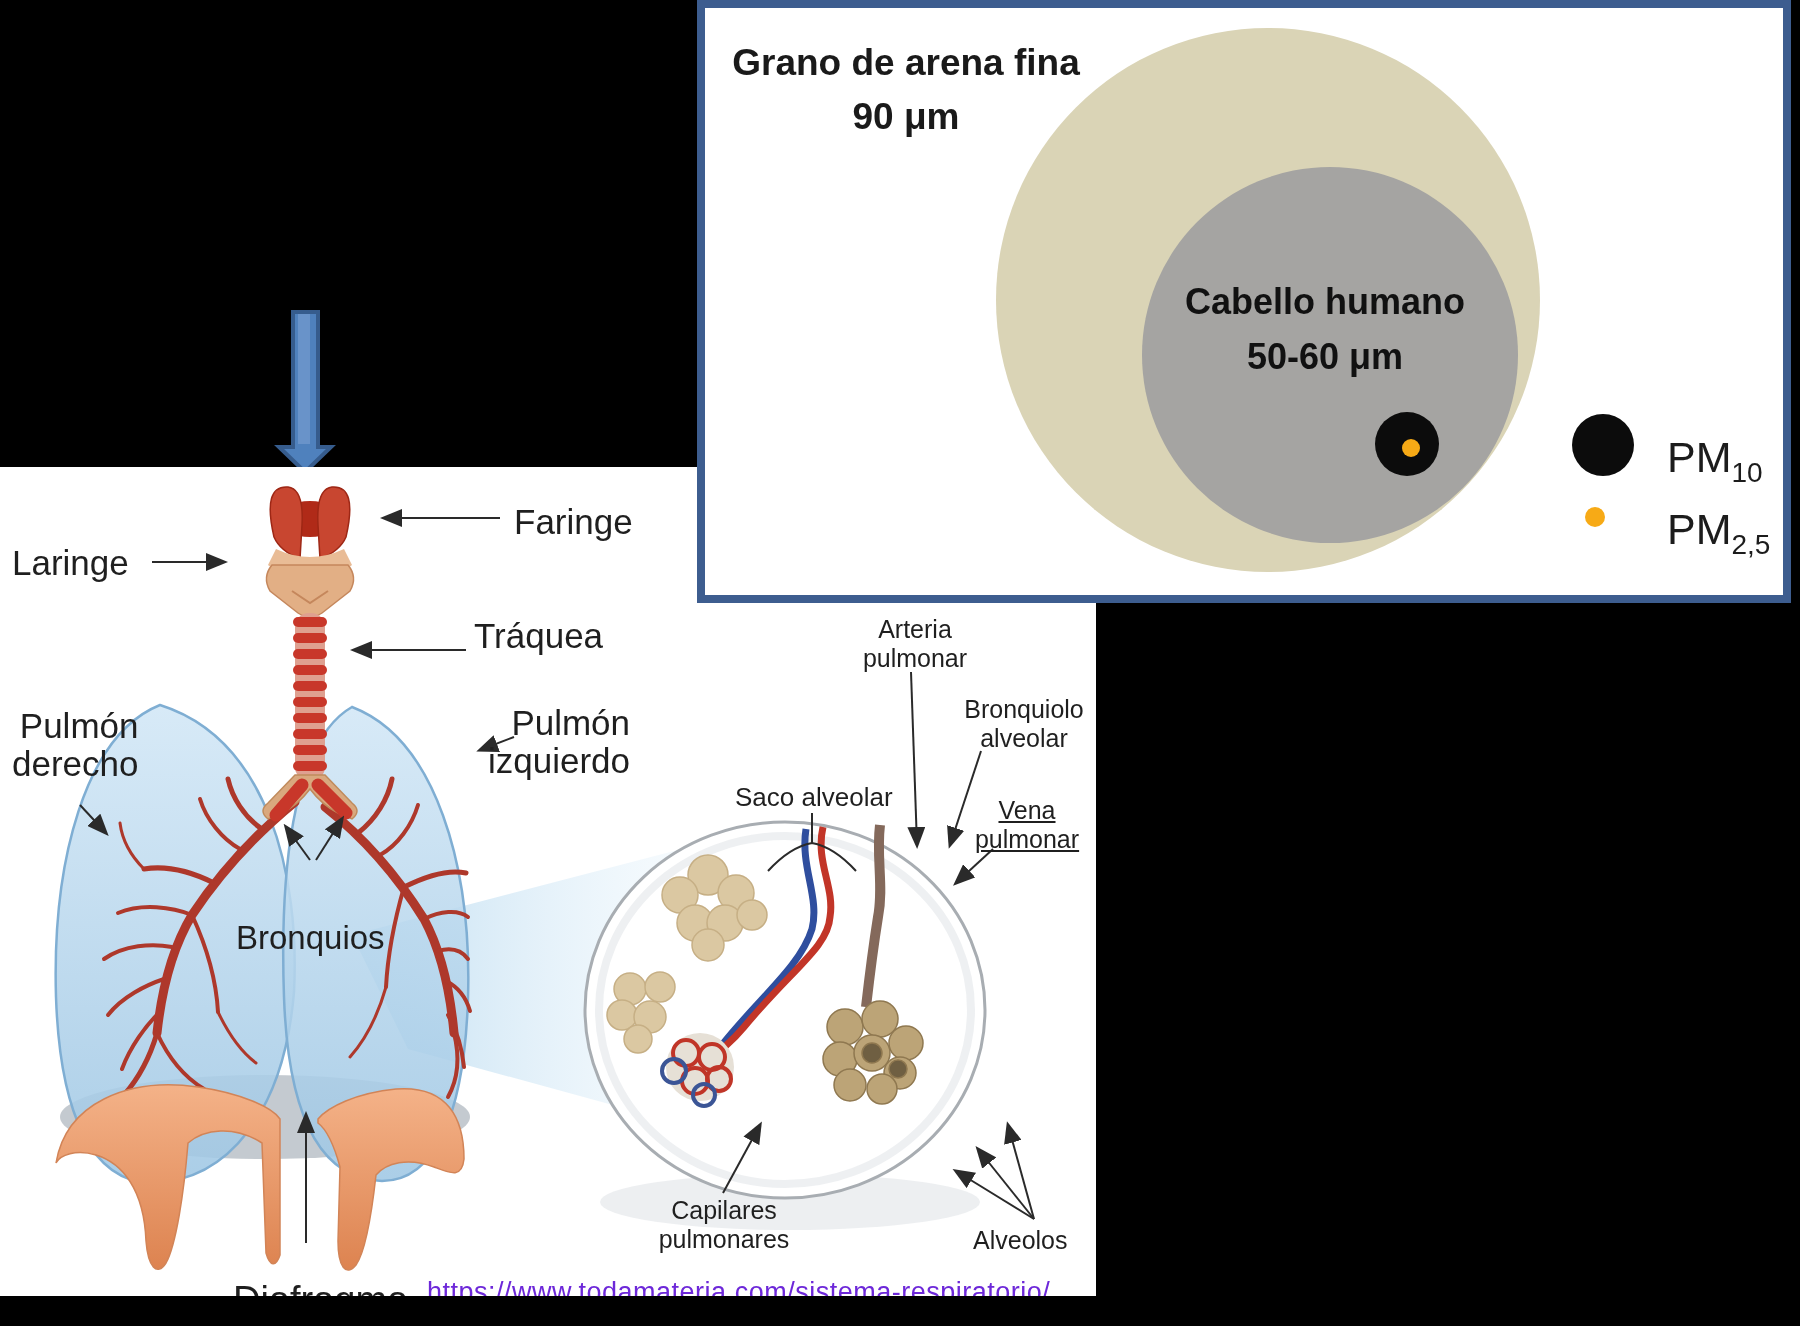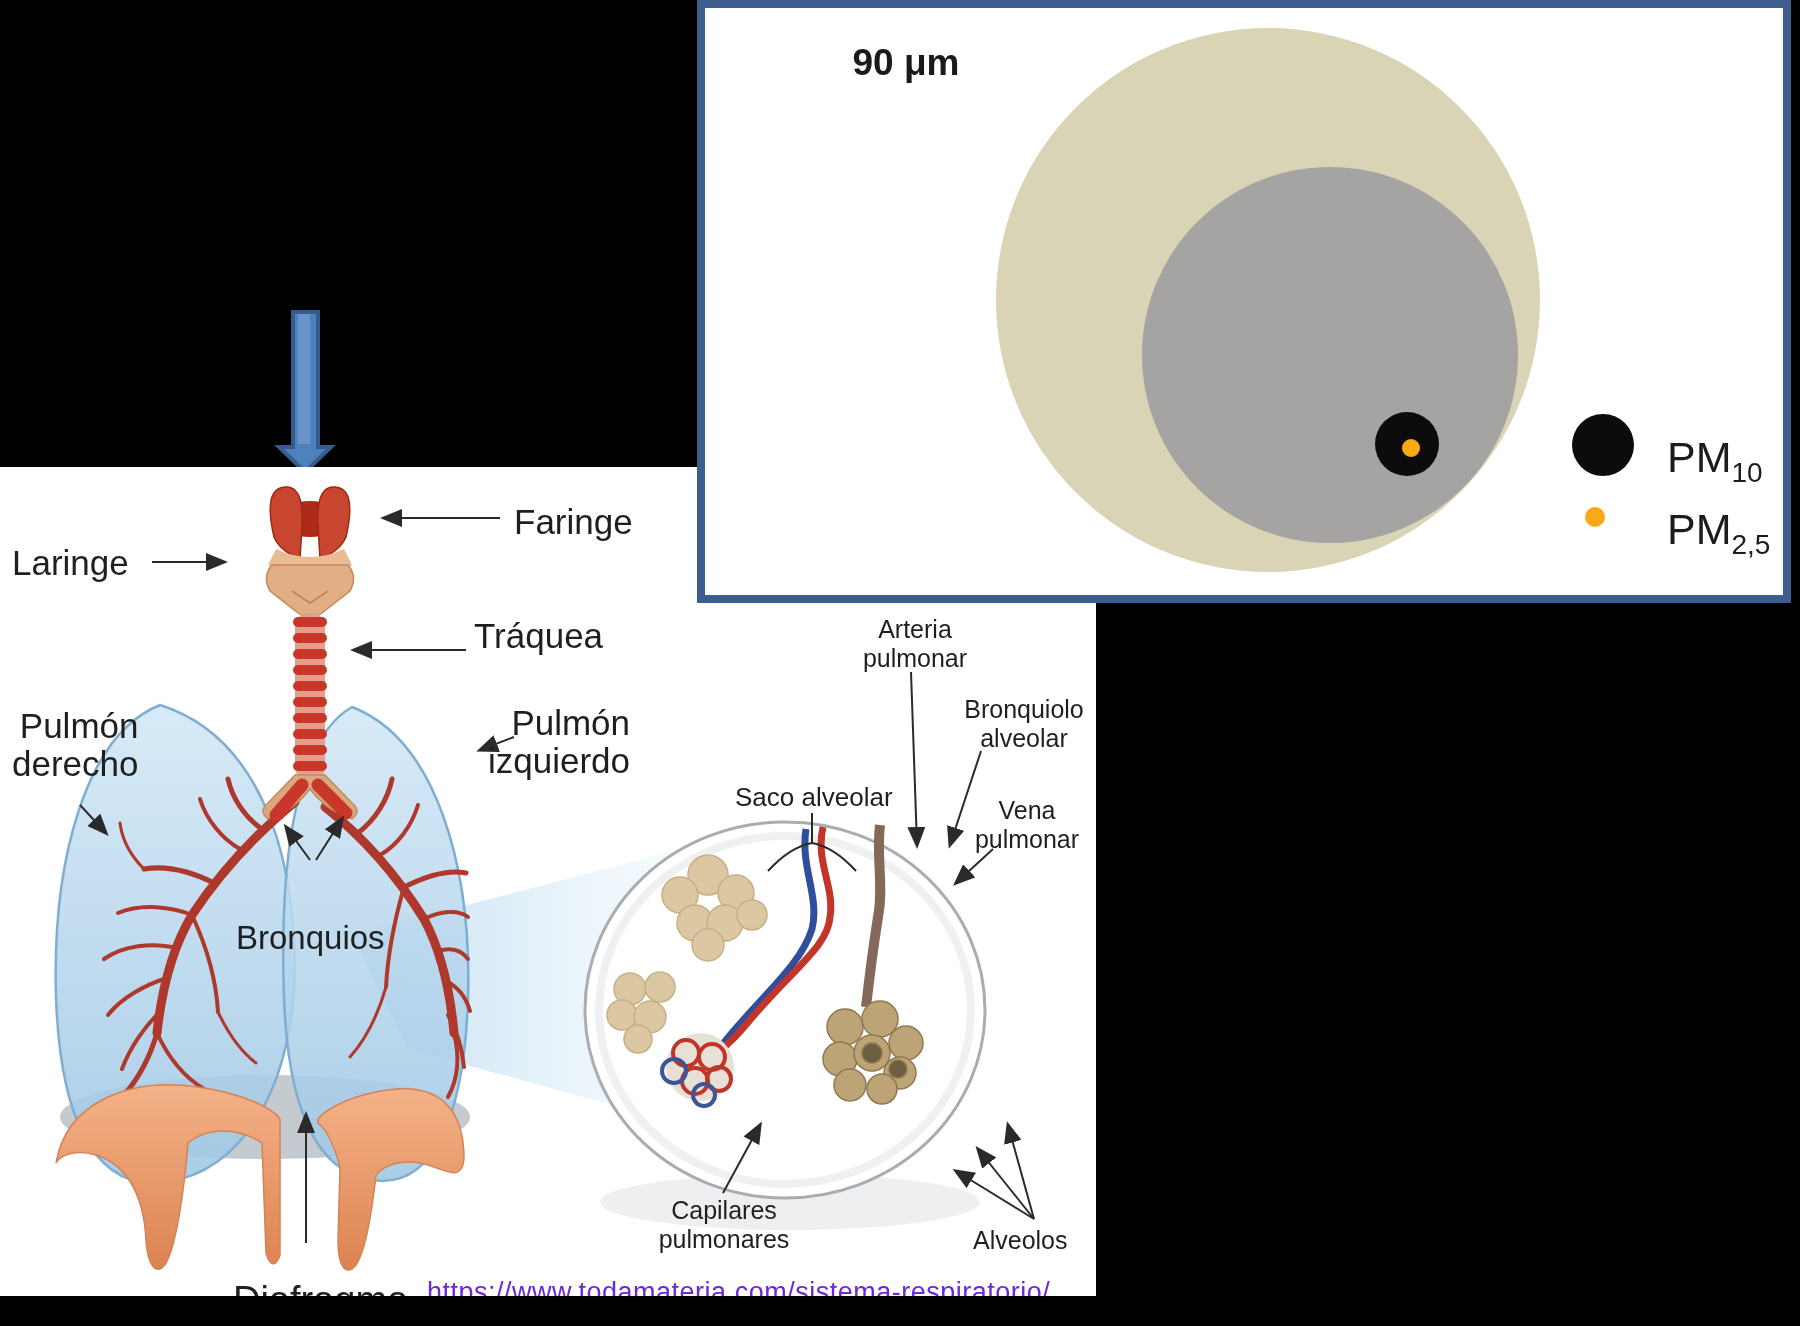--- a/index.html
+++ b/index.html
@@ -220,21 +220,21 @@
     <div class="lbl diafragma-lbl" style="left:233px;top:782px;margin-top:32px;">Diafragma</div>
 
     <div class="lbl-sm two-line" style="left:845px;top:148px;width:140px;">
       <span>Arteria</span>
       <span>pulmonar</span>
     </div>
     <div class="lbl-sm two-line" style="left:953px;top:228px;width:142px;">
       <span>Bronquiolo</span>
       <span>alveolar</span>
     </div>
-    <div class="lbl-sm two-line" style="left:956px;top:329px;width:142px;">
+    <div class="lbl-sm two-line" style="left:956px;top:329px;width:142px;text-decoration:underline;">
       <span>Vena</span>
       <span>pulmonar</span>
     </div>
     <div class="lbl-sm" style="left:735px;top:316px;font-size:26px;">Saco alveolar</div>
     <div class="lbl-sm two-line" style="left:650px;top:729px;width:148px;">
       <span>Capilares</span>
       <span>pulmonares</span>
     </div>
     <div class="lbl-sm" style="left:973px;top:759px;">Alveolos</div>
 
@@ -245,21 +245,26 @@
     <svg class="panel-svg" viewBox="0 0 1094 603">
       <circle cx="571" cy="300" r="272" fill="#DAD4B6"></circle>
       <circle cx="633" cy="355" r="188" fill="#A5A4A2"></circle>
       <circle cx="710" cy="444" r="32" fill="#0C0C0C"></circle>
       <circle cx="714" cy="448" r="9" fill="#F7AA16"></circle>
       <circle cx="906" cy="445" r="31" fill="#0C0C0C"></circle>
       <circle cx="898" cy="517" r="10" fill="#F7AA16"></circle>
     </svg>
 
     <div class="panel-title">
+      <span style="display:block">Grano de arena fina</span>
       <span style="display:block">90 μm</span>
     </div>
 
+    <div class="hair-label">
+      <span style="display:block">Cabello humano</span>
+      <span style="display:block">50-60 μm</span>
+    </div>
 
     <div class="pm-label" style="top:425px;"><span>PM</span><sub>10</sub></div>
     <div class="pm-label" style="top:497px;"><span>PM</span><sub>2,5</sub></div>
   </div>
 
 </div>
 
 </body></html>

